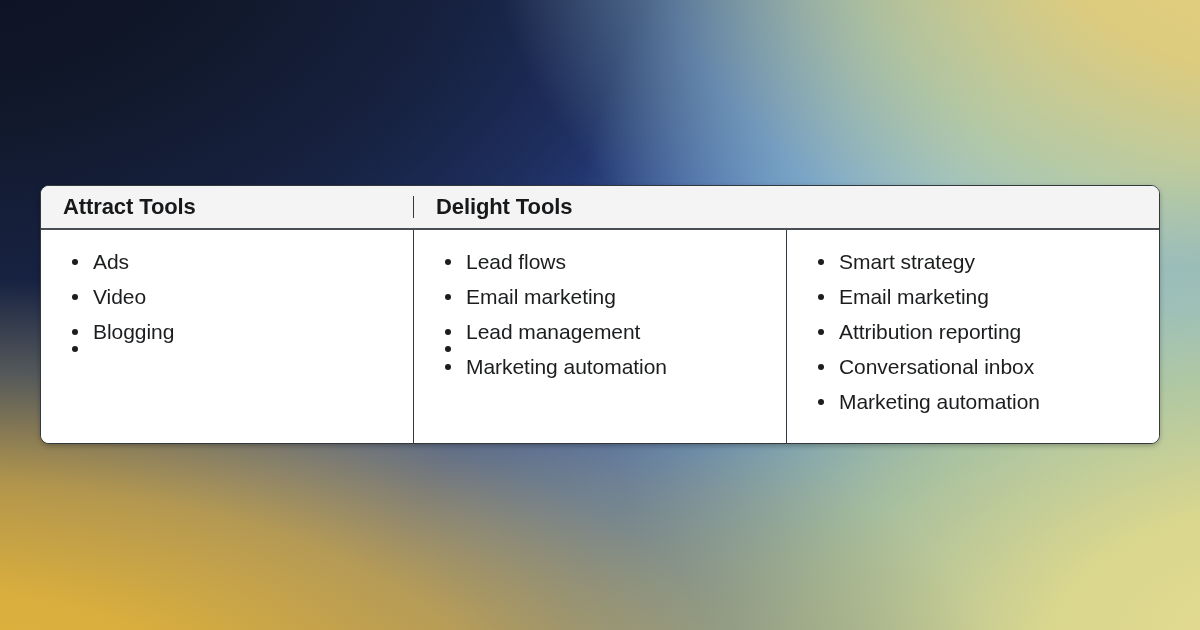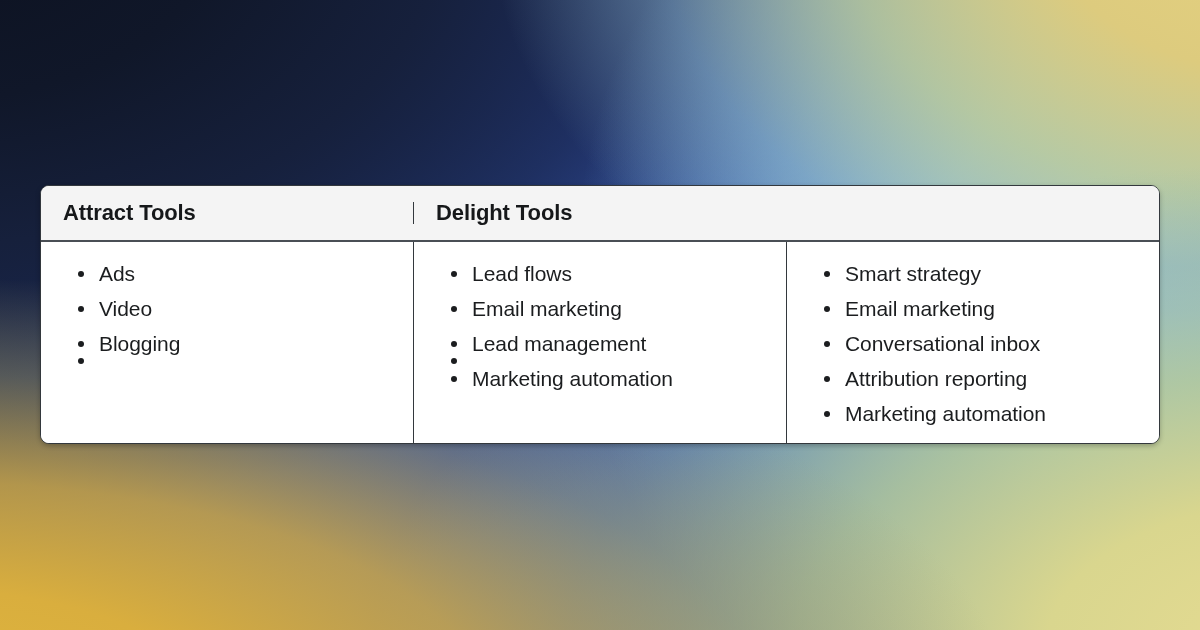--- a/index.html
+++ b/index.html
@@ -54,21 +54,21 @@
     overflow: hidden;
     box-shadow: 0 2px 5px rgba(0,0,0,0.25);
   }
 
   .table-row-wrap {
     display: flex;
     width: 100%;
   }
 
   #header-row {
-    height: 56px;
+    height: 44px;
     background: #f4f4f4;
     border-bottom: 2px solid #4a4f55;
     flex: 0 0 auto;
     align-items: center;
   }
 
   #body-row {
     flex: 1 1 auto;
     background: #ffffff;
   }
@@ -91,21 +91,21 @@
     padding: 0 0 0 22px;
     font-size: 22px;
     font-weight: bold;
     color: #16181a;
     letter-spacing: -0.1px;
     line-height: 1;
   }
 
   .td {
     height: 100%;
-    padding: 14px 14px 14px 22px;
+    padding: 14px 14px 14px 16px;
   }
 
   .tool-list {
     list-style: none;
     margin: 0;
     padding: 0;
   }
 
   .tool-list li {
     position: relative;
@@ -167,21 +167,21 @@
           <li><span class="bullet"></span><span>Marketing automation</span></li>
         </ul>
       </div>
     </div>
 
     <div class="col col-3">
       <div class="td">
         <ul class="tool-list">
           <li><span class="bullet"></span><span>Smart strategy</span></li>
           <li><span class="bullet"></span><span>Email marketing</span></li>
+          <li><span class="bullet"></span><span>Attribution reporting</span></li>
           <li><span class="bullet"></span><span>Conversational inbox</span></li>
-          <li><span class="bullet"></span><span>Attribution reporting</span></li>
           <li><span class="bullet"></span><span>Marketing automation</span></li>
         </ul>
       </div>
     </div>
 
   </div>
 </div>
 
 </body></html>

